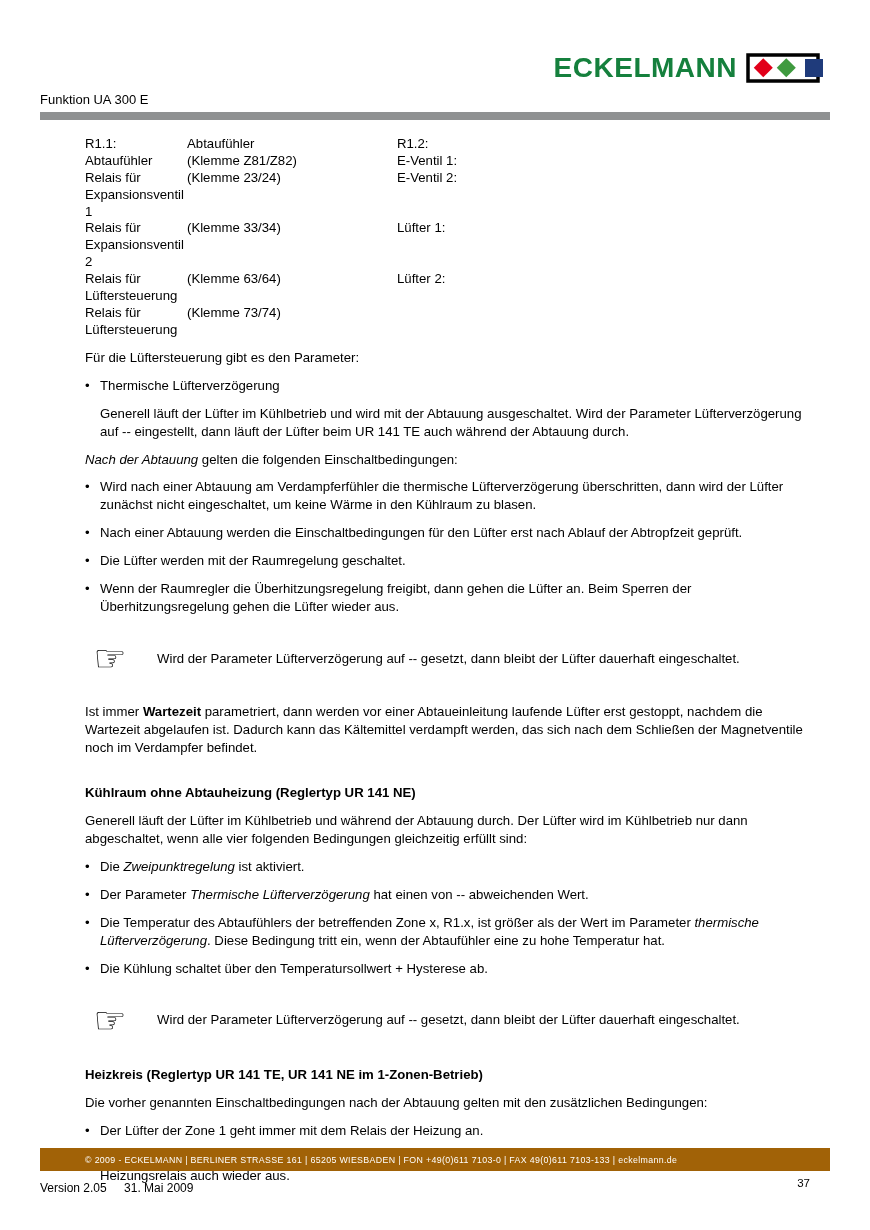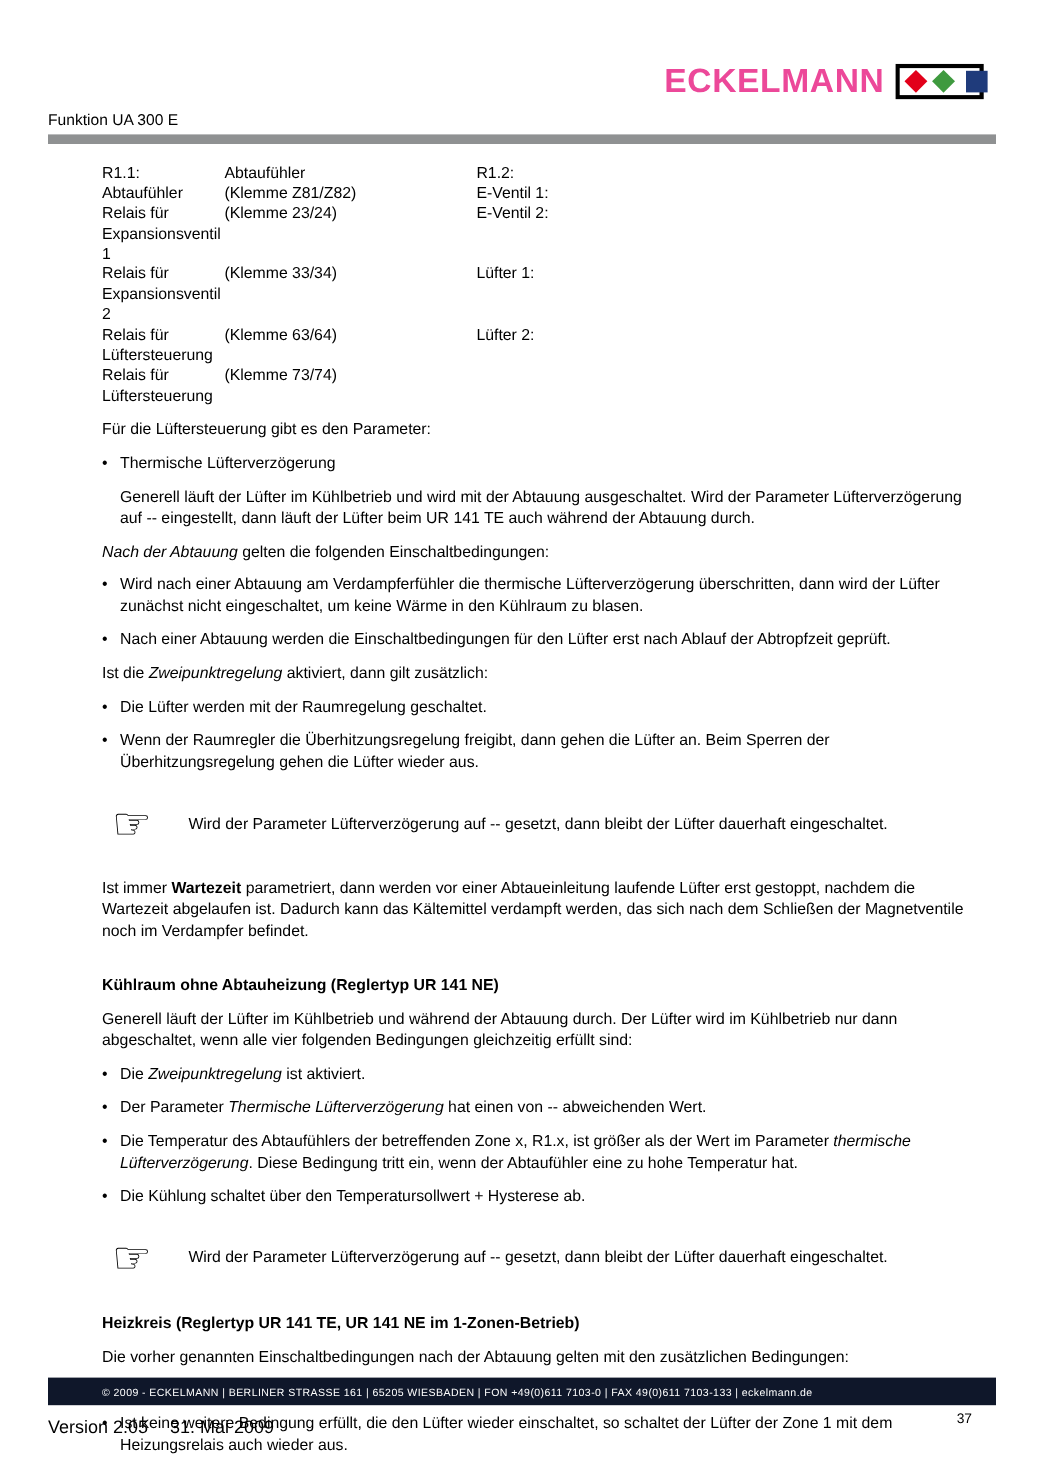--- a/index.html
+++ b/index.html
@@ -5,43 +5,43 @@
   html,body { margin:0; padding:0; background:#e8e8e8; }
   .page {
     position:relative; width:870px; height:1230px; margin:0 auto;
     background:#ffffff; overflow:hidden;
     font-family:"Liberation Sans", sans-serif; color:#000;
   }
   
   .doc-title { position:absolute; left:40px; top:92px; font-size:13px; }
   .gray-bar  { position:absolute; left:40px; top:112px; width:790px; height:8px; background:#8f9192; }
   .logo { position:absolute; right:40px; top:52px; display:flex; align-items:center; gap:9px; }
-  .logo-text { font-size:28px; font-weight:bold; letter-spacing:0.5px; color:#ec4899; }
+  .logo-text { font-size:28px; font-weight:bold; letter-spacing:0.5px; color:#15803d; }
   
   .content { position:absolute; left:85px; top:136px; width:718px; font-size:13.2px; line-height:1.36; }
   .terminal-table { display:grid; grid-template-columns:102px 210px 1fr; line-height:1.28; margin:0 0 4px 0; }
   .terminal-table > div { padding:0; }
   .block-heading { font-weight:bold; margin:27px 0 9px 0; }
   .block-para { margin:10px 0; }
   .block-bullet { display:flex; margin:10px 0; }
   .block-bullet .marker { width:15px; flex:0 0 15px; }
   .bullet-text { flex:1; }
   .block-bullet-cont { margin:4px 0 10px 0; padding-left:15px; }
   .block-note { display:flex; align-items:center; margin:24px 0 26px 0; }
   .manicule { flex:0 0 46px; width:46px; font-size:37px; line-height:1; margin-left:2px; margin-right:24px; text-align:center; }
   .note-text { flex:1; }
   .i { font-style:italic; }
   .b { font-weight:bold; }
   
   .footer-bar {
     position:absolute; left:40px; top:1148px; width:790px; height:23px;
-    background:#0f172a; color:#fff; display:flex; align-items:center;
+    background:#a16207; color:#fff; display:flex; align-items:center;
     padding-left:45px; box-sizing:border-box; font-size:8.8px; letter-spacing:0.35px;
   }
-  .version-line { position:absolute; left:40px; top:1181px; font-size:15px; }
+  .version-line { position:absolute; left:40px; top:1181px; font-size:12px; }
   .version-line span + span { margin-left:14px; }
   .page-number { position:absolute; right:60px; top:1177px; font-size:11.5px; }
 </style>
 </head>
 <body>
 
 <div class="page">
 
   <div class="doc-title">Funktion UA 300 E</div>
 
@@ -86,21 +86,20 @@
       <div class="block-bullet-cont"><span>Generell läuft der Lüfter im Kühlbetrieb und wird mit der Abtauung ausgeschaltet. Wird der Parameter Lüfterverzögerung auf -- eingestellt, dann läuft der Lüfter beim UR 141 TE auch während der Abtauung durch.</span></div>
       <div class="block-para"><span class="i">Nach der Abtauung</span><span> gelten die folgenden Einschaltbedingungen:</span></div>
       <div class="block-bullet">
         <span class="marker">•</span>
         <span class="bullet-text"><span>Wird nach einer Abtauung am Verdampferfühler die thermische Lüfterverzögerung überschritten, dann wird der Lüfter zunächst nicht eingeschaltet, um keine Wärme in den Kühlraum zu blasen.</span></span>
       </div>
       <div class="block-bullet">
         <span class="marker">•</span>
         <span class="bullet-text"><span>Nach einer Abtauung werden die Einschaltbedingungen für den Lüfter erst nach Ablauf der Abtropfzeit geprüft.</span></span>
       </div>
-      <div class="block-para"><span>Ist die </span><span class="i">Zweipunktregelung</span><span> aktiviert, dann gilt zusätzlich:</span></div>
       <div class="block-bullet">
         <span class="marker">•</span>
         <span class="bullet-text"><span>Die Lüfter werden mit der Raumregelung geschaltet.</span></span>
       </div>
       <div class="block-bullet">
         <span class="marker">•</span>
         <span class="bullet-text"><span>Wenn der Raumregler die Überhitzungsregelung freigibt, dann gehen die Lüfter an. Beim Sperren der Überhitzungsregelung gehen die Lüfter wieder aus.</span></span>
       </div>
       <div class="block-note">
         <span class="manicule">☞</span>

